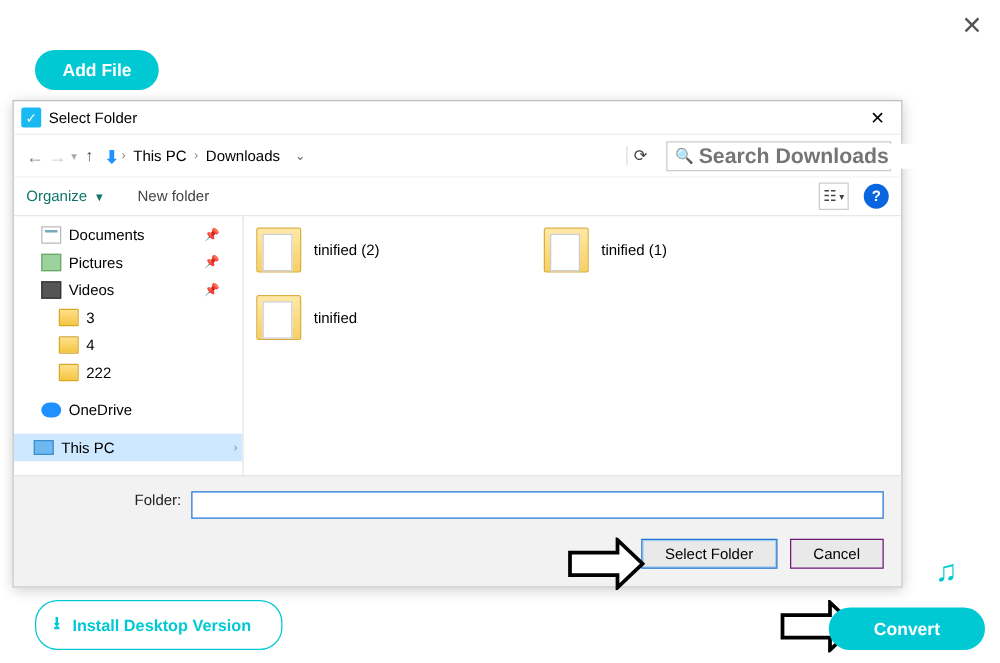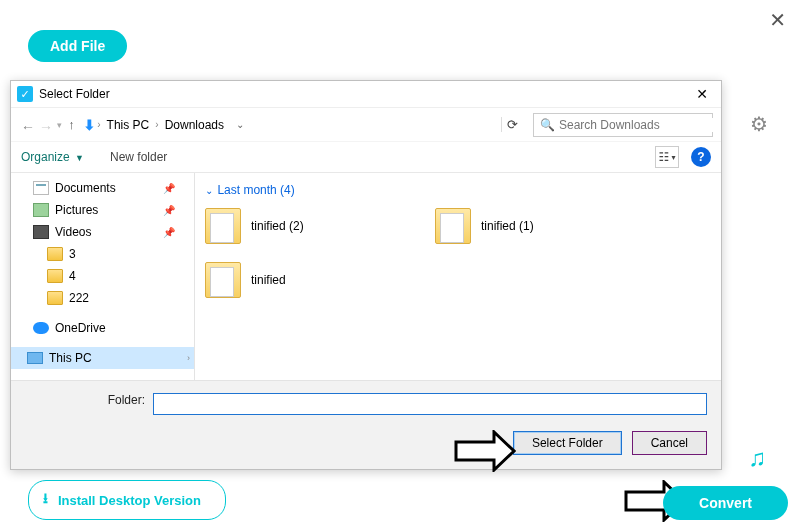--- a/index.html
+++ b/index.html
@@ -1,19 +1,19 @@
 <!DOCTYPE html>
 <html><head>
 <meta charset="utf-8">
 <style>
   * { box-sizing: border-box; margin: 0; padding: 0; font-family: "Segoe UI", Tahoma, sans-serif; }
   body { width: 800px; height: 530px; background: #fff; position: relative; overflow: hidden; }
 
   .app-close { position: absolute; top: 8px; right: 14px; font-size: 20px; color: #555; cursor: pointer; }
-  .addfile-btn { position: absolute; top: 30px; left: 28px; background: #01c9d4; color: #fff; border: none; border-radius: 18px; padding: 8px 22px; font-size: 14px; font-weight: bold; cursor: pointer; }
+  .addfile-btn { position: absolute; top: 40px; left: 28px; background: #01c9d4; color: #fff; border: none; border-radius: 18px; padding: 8px 22px; font-size: 14px; font-weight: bold; cursor: pointer; }
 
   .dialog {
     position: absolute; left: 10px; top: 80px; width: 712px; height: 390px;
     background: #fff; border: 1px solid #bfbfbf; box-shadow: 0 2px 10px rgba(0,0,0,.2);
     display: flex; flex-direction: column;
   }
   .dlg-title { display: flex; align-items: center; height: 26px; padding: 0 6px; font-size: 12px; }
   .dlg-title .logo-icon { width: 16px; height: 16px; background: #19b9f3; margin-right: 6px; display: flex; align-items: center; justify-content: center; color: #fff; font-size: 11px; border-radius: 2px;}
   .dlg-title .title-text { flex: 1; }
   .dlg-title .dlg-close { width: 26px; text-align: center; font-size: 14px; cursor: pointer; }
@@ -22,21 +22,21 @@
   .nav-arrow { width: 18px; text-align: center; color: #888; font-size: 14px; }
   .nav-up { width: 16px; text-align: center; color: #555; font-size: 13px; }
   .nav-sep { color: #888; margin: 0 2px;}
   .breadcrumb { display: flex; align-items: center; font-size: 12px; margin-left: 4px; flex:1;}
   .breadcrumb .seg { margin: 0 4px; }
   .breadcrumb .caret { color: #888; font-size: 10px; margin: 0 2px;}
   .bc-drop { color:#666; font-size:10px; margin-left:8px;}
   .refresh { width: 22px; text-align:center; color:#444; font-size:13px; border-left:1px solid #ddd; margin-left:8px;}
   .search-box { width: 180px; height: 24px; border: 1px solid #ccc; display:flex; align-items:center; padding:0 6px; margin-left:10px;}
   .search-box .mag { color:#888; font-size:12px; margin-right:4px;}
-  .search-box input { border:none; outline:none; font-size:12px; flex:1; color:#555;}
+  .search-box input { border:none; outline:none; font-size:17px; flex:1; color:#555;font-weight:bold;}
 
   .dlg-toolbar { display:flex; align-items:center; height: 32px; padding: 0 10px; border-bottom: 1px solid #e8e8e8; border-top:1px solid #f4f4f4;}
   .organize { color:#0f766e; font-size:12px; cursor:pointer;}
   .organize .dd { font-size:9px; margin-left:2px;}
   .newfolder { color:#444; font-size:12px; margin-left: 26px; cursor:pointer;}
   .tb-spacer { flex:1;}
   .view-btn { width:24px; height:22px; border:1px solid #ccc; margin-left:4px; display:flex; align-items:center; justify-content:center; font-size:12px; cursor:pointer; color:#444;}
   .help-btn { width:20px; height:20px; border-radius:50%; background:#0a66e0; color:#fff; font-size:12px; display:flex; align-items:center; justify-content:center; margin-left:12px; cursor:pointer; font-weight:bold;}
 
   .dlg-body { flex:1; display:flex; overflow:hidden;justify-content:flex-end;}
@@ -161,21 +161,20 @@
         </div>
       <div class="tree-item selected" style="padding-left:16px;margin-top:8px">
           <span class="ti-icon pc-icon"></span>
           <span>This PC</span>
           <span class="tree-caret">›</span>
         </div>
 
     </div>
 
     <div class="content">
-      <div class="group-hdr"><span class="gcaret">⌄</span><span>Last month (4)</span></div>
       <div class="items">
         <div class="fitem">
             <span class="fthumb"></span>
             <span>tinified (2)</span>
           </div>
         <div class="fitem">
             <span class="fthumb"></span>
             <span>tinified (1)</span>
           </div>
         <div class="fitem">

